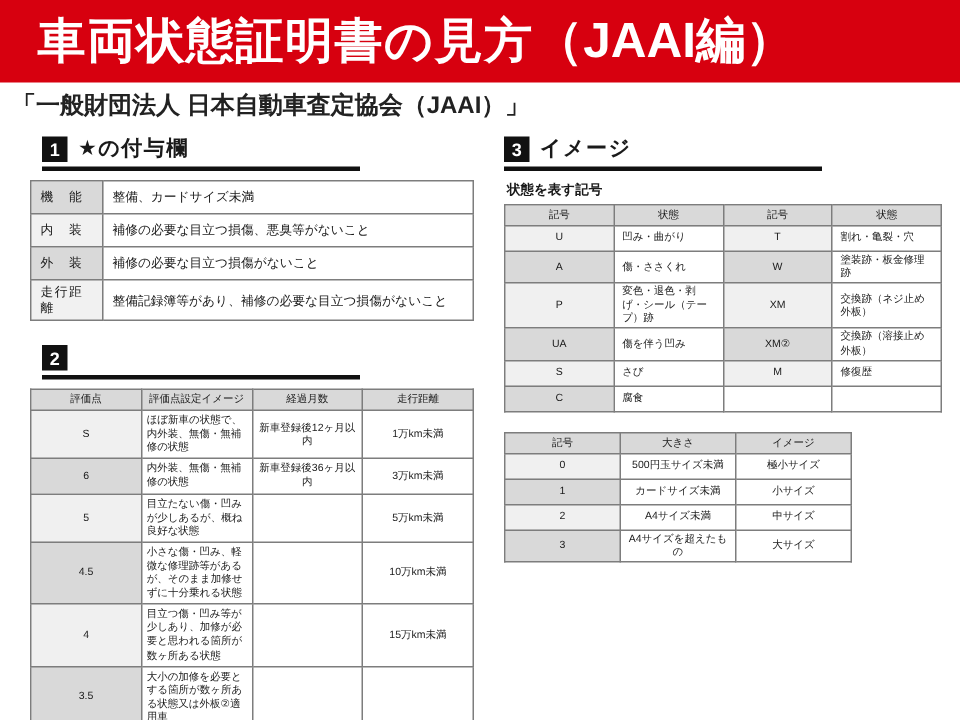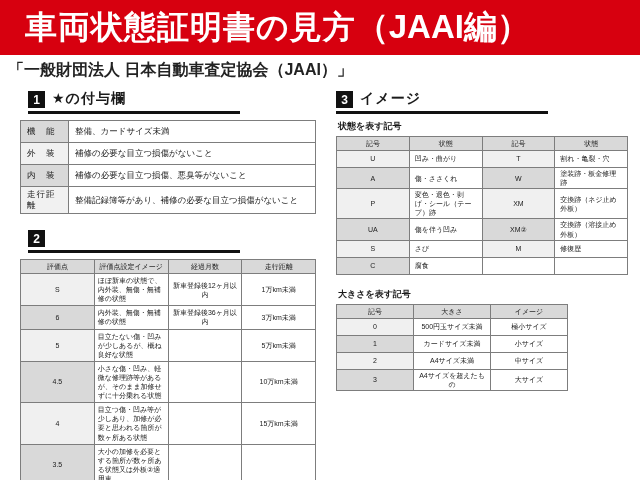--- a/index.html
+++ b/index.html
@@ -73,26 +73,26 @@
       <span class="sec-num">1</span>
       <span class="sec-ttl">★の付与欄</span>
     </div>
     <table class="t1">
       <tbody>
           <tr>
             <td>機　能</td>
             <td>整備、カードサイズ未満</td>
           </tr>
           <tr>
+            <td>内　装</td>
+            <td>補修の必要な目立つ損傷、悪臭等がないこと</td>
+          </tr>
+          <tr>
             <td>外　装</td>
             <td>補修の必要な目立つ損傷がないこと</td>
-          </tr>
-          <tr>
-            <td>内　装</td>
-            <td>補修の必要な目立つ損傷、悪臭等がないこと</td>
           </tr>
           <tr>
             <td>走行距離</td>
             <td>整備記録簿等があり、補修の必要な目立つ損傷がないこと</td>
           </tr>
         </tbody>
     </table>
 
     <div class="sec-head" style="margin-top:16px;">
       <span class="sec-num">2</span>
@@ -203,21 +203,20 @@
           <tr>
             <td>C</td>
             <td>腐食</td>
             <td></td>
             <td></td>
           </tr>
         </tbody>
     </table>
 
     <div class="size-wrap">
-      <div class="tbl-caption">大きさを表す記号</div>
       <table class="t4">
         <thead>
             <tr>
               <th>記号</th>
               <th>大きさ</th>
               <th>イメージ</th>
             </tr>
           </thead>
         <tbody>
             <tr>

